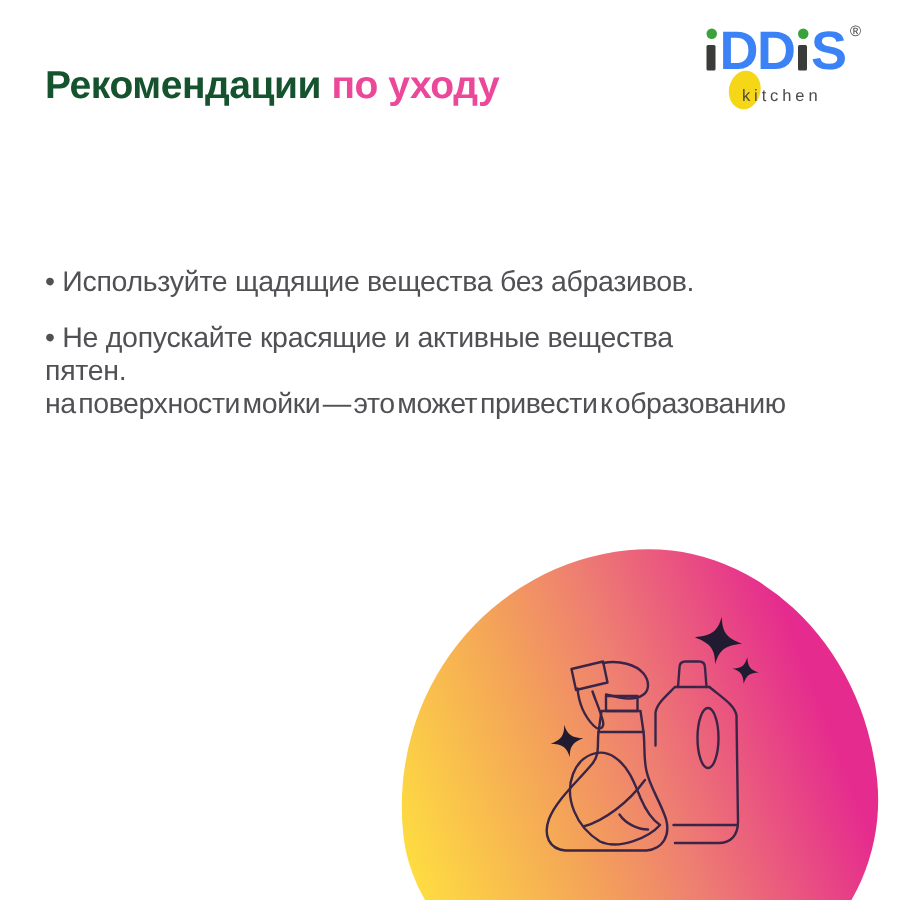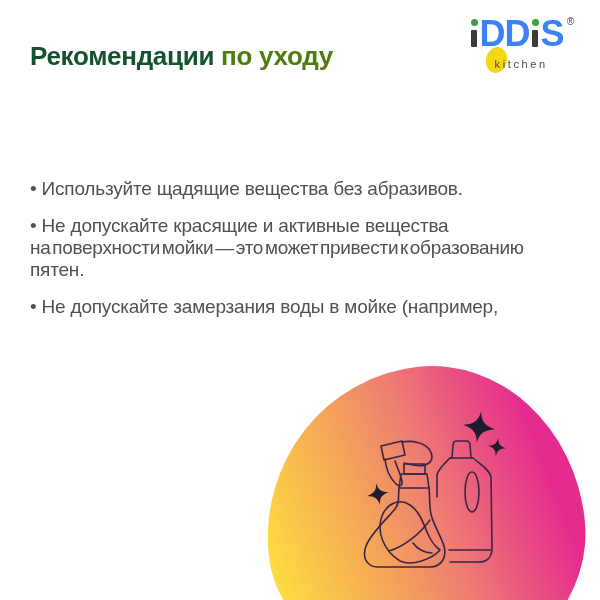--- a/index.html
+++ b/index.html
@@ -18,21 +18,21 @@
   .title {
     position: absolute;
     left: 30px;
     top: 41px;
     font-size: 26px;
     font-weight: bold;
     letter-spacing: -0.3px;
     white-space: nowrap;
   }
   .title .hl   { color: #14532d; }
-  .title .rest { color: #4d7c0f; }
+  .title .rest { color: #ec4899; }
 
   
   .logo {
     position: absolute;
     top: 19px;
     right: 26px;
     display: flex;
     flex-direction: column;
     align-items: flex-start;
   }
@@ -171,25 +171,24 @@
       <span class="tagline-text">kitchen</span>
     </div>
   </div>
 
   <div class="bullets">
     <div class="bullet">
       <div class="line">• Используйте щадящие вещества без абразивов.</div>
     </div>
     <div class="bullet">
       <div class="line">• Не допускайте красящие и активные вещества</div>
+      <div class="line">пятен.</div>
       <div class="line tight">на поверхности мойки — это может привести к образованию</div>
-      <div class="line">пятен.</div>
     </div>
     <div class="bullet">
-      <div class="line">• Не допускайте замерзания воды в мойке (например,</div>
     </div>
   </div>
 
   <div class="blob"></div>
 
   <svg class="icon-layer" viewBox="0 0 600 600">
 
     <g>
       <path d="M 452,458 L 453,445 C 453,442 455,441 457,441 L 466,441 C 468,441 470,442 470,445 L 471,458"></path>
       <path d="M 450,458 L 473,458"></path>

